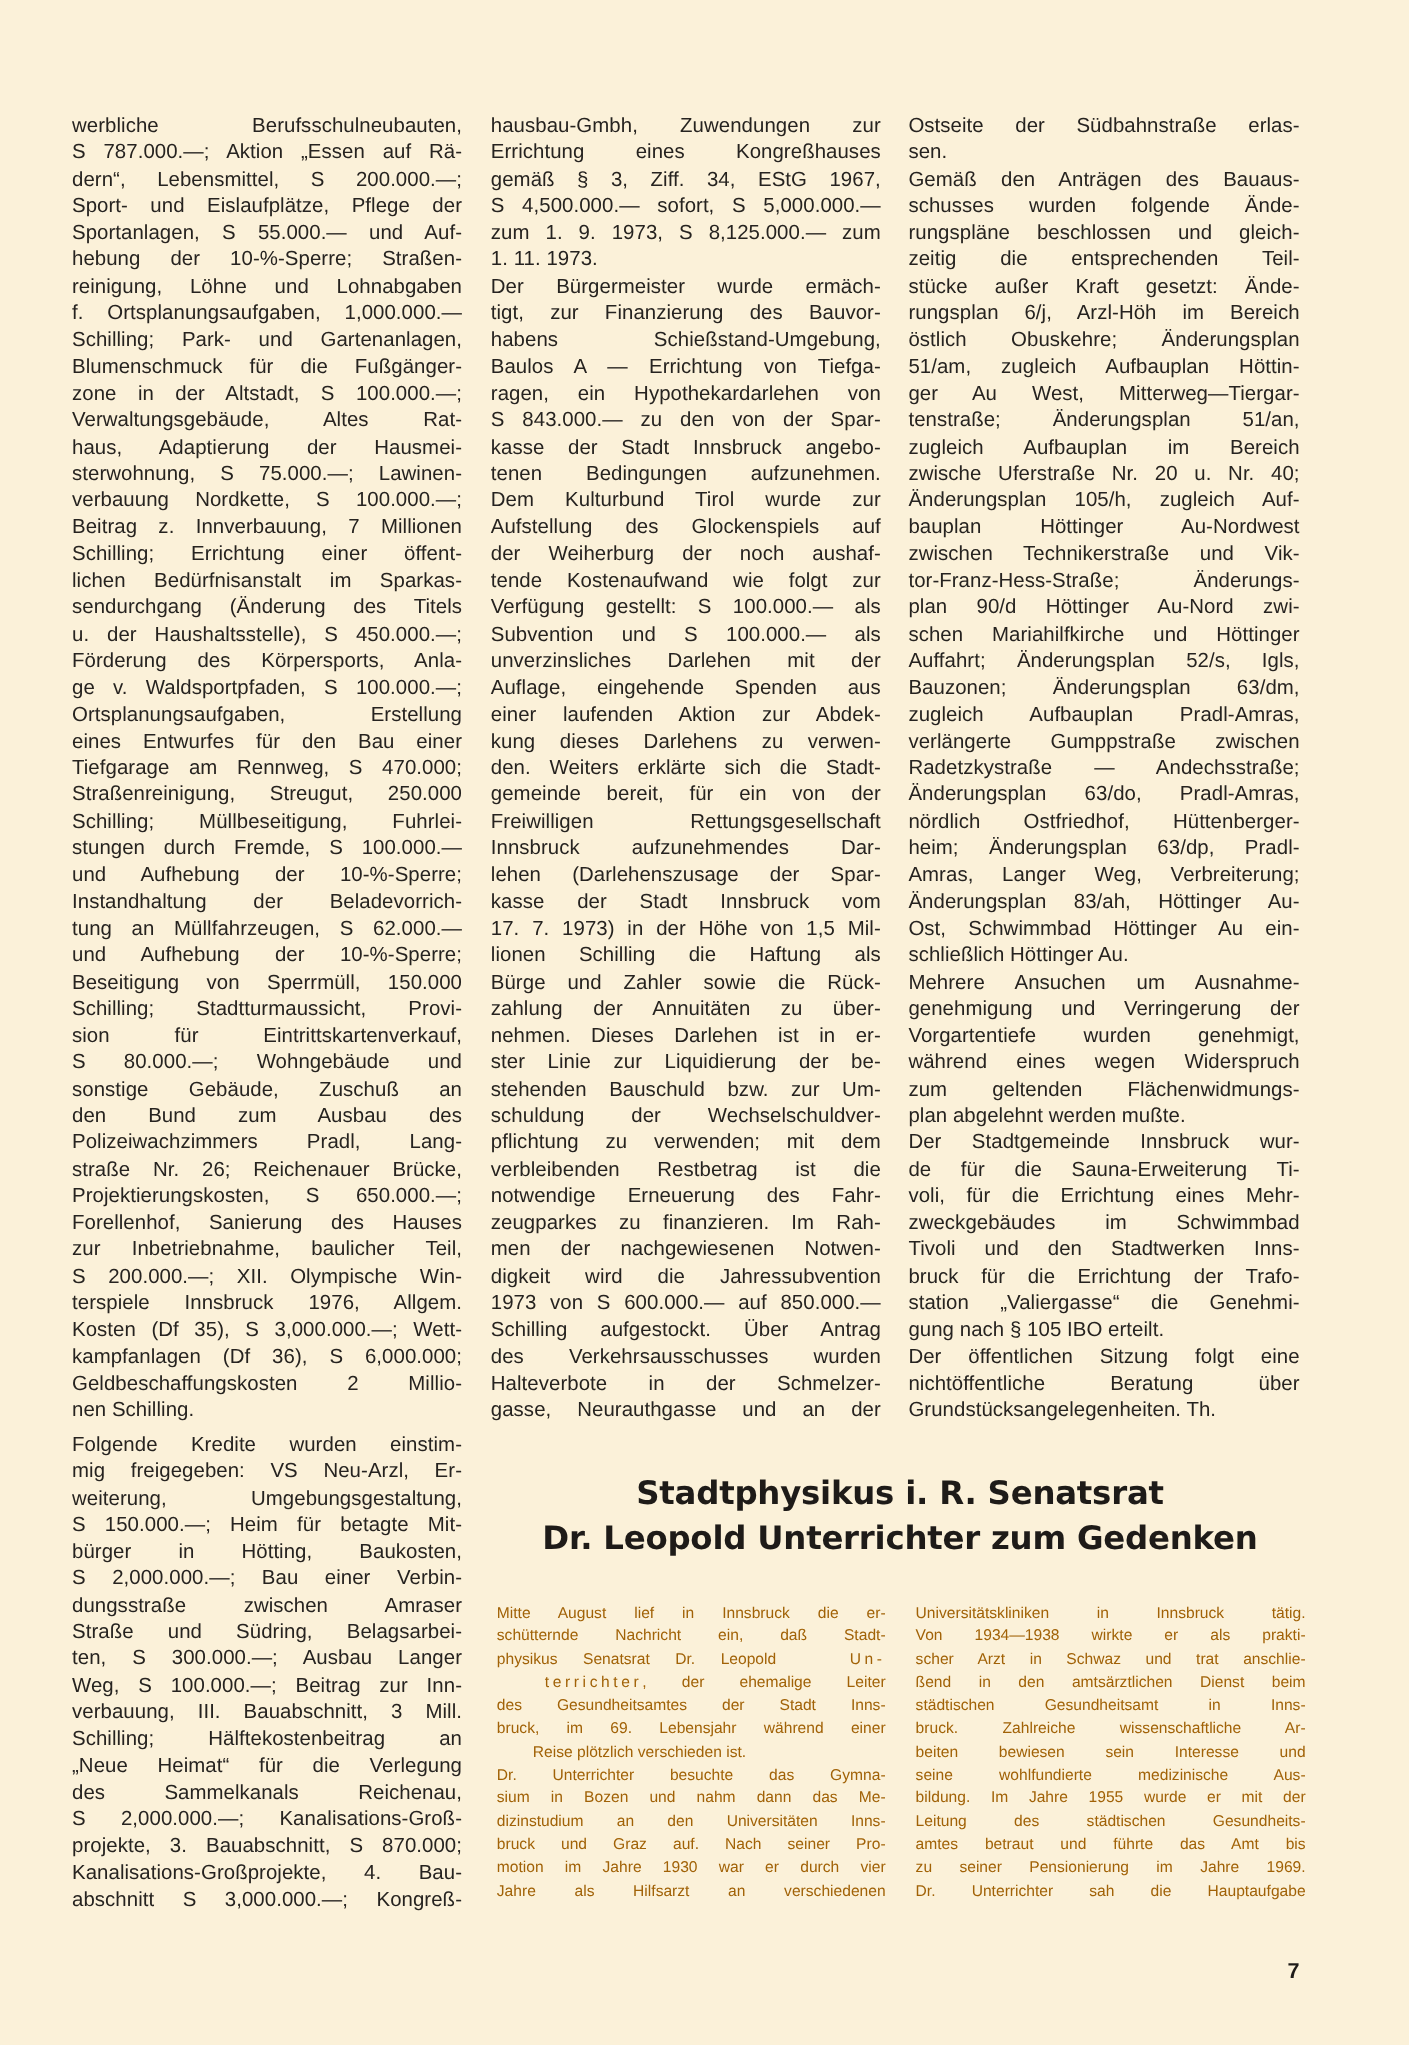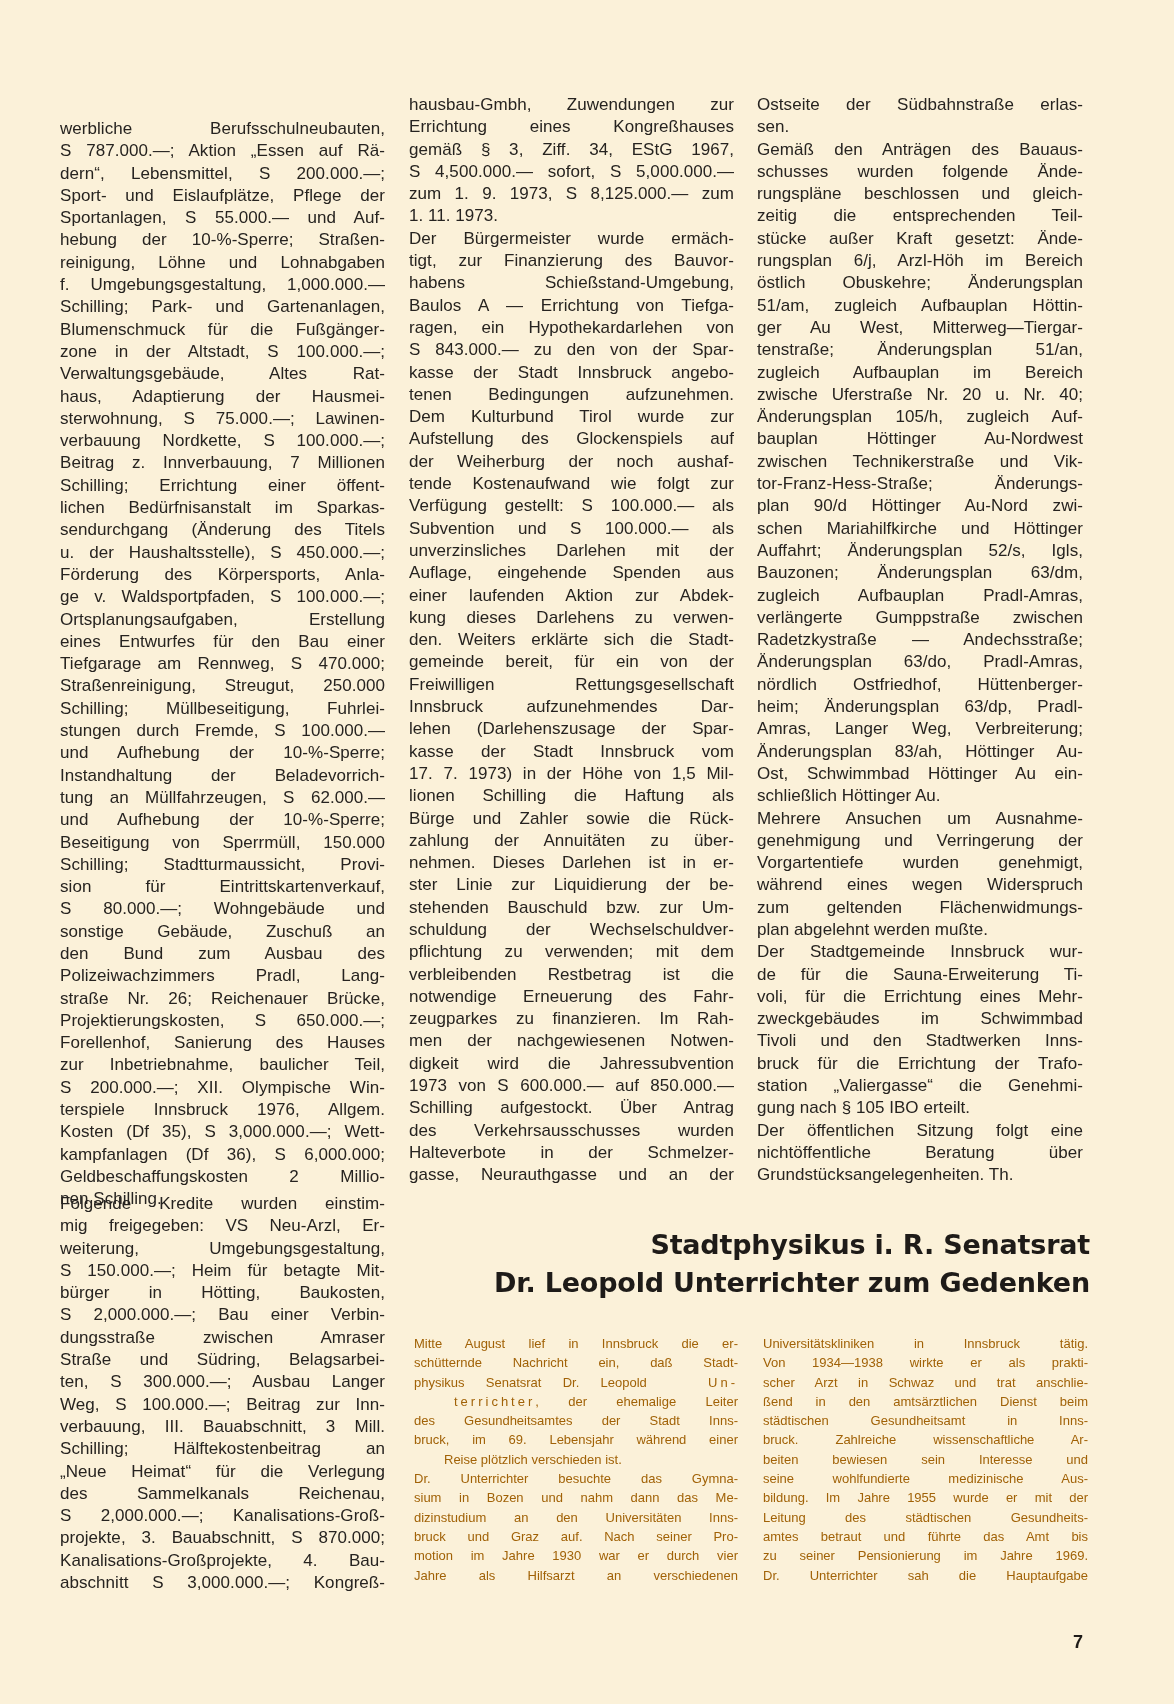--- a/index.html
+++ b/index.html
@@ -13,28 +13,28 @@
   }
   .col {
     position: absolute;
     font-size: 17px;
     line-height: 22.3px;
     text-align: justify;
     letter-spacing: 0.05px;
   }
   .col .line { display: block; white-space: nowrap; text-align-last: justify; text-align: justify; }
   .col .line.last { text-align-last: left; }
-  #col1 { left: 60px; top: 94px; width: 325px; margin-top: 24px; }
+  #col1 { left: 60px; top: 94px; width: 325px; }
   #col2 { left: 409px; top: 94px; width: 325px; }
   #col3 { left: 757px; top: 94px; width: 326px; }
   #col1b { left: 60px; top: 1193px; width: 325px; }
   .headline {
     position: absolute;
     left: 410px; top: 1226px; width: 680px;
-    text-align: right;
+    text-align: center;
     font-family: "DejaVu Sans", sans-serif;
     font-weight: bold;
     font-size: 27px;
     line-height: 38px;
     color: #1e1b18;
     letter-spacing: -0.2px;
   }
   .obit {
     position: absolute;
     font-size: 13px;
@@ -57,21 +57,21 @@
 <body>
 
 <div id="col1" class="col">
     <span class="line">werbliche Berufsschulneubauten,</span>
     <span class="line">S 787.000.—; Aktion „Essen auf Rä-</span>
     <span class="line">dern“, Lebensmittel, S 200.000.—;</span>
     <span class="line">Sport- und Eislaufplätze, Pflege der</span>
     <span class="line">Sportanlagen, S 55.000.— und Auf-</span>
     <span class="line">hebung der 10-%-Sperre; Straßen-</span>
     <span class="line">reinigung, Löhne und Lohnabgaben</span>
-    <span class="line">f. Umgebungsgestaltung, 1,000.000.—</span>
+    <span class="line">f. Ortsplanungsaufgaben, 1,000.000.—</span>
     <span class="line">Schilling; Park- und Gartenanlagen,</span>
     <span class="line">Blumenschmuck für die Fußgänger-</span>
     <span class="line">zone in der Altstadt, S 100.000.—;</span>
     <span class="line">Verwaltungsgebäude, Altes Rat-</span>
     <span class="line">haus, Adaptierung der Hausmei-</span>
     <span class="line">sterwohnung, S 75.000.—; Lawinen-</span>
     <span class="line">verbauung Nordkette, S 100.000.—;</span>
     <span class="line">Beitrag z. Innverbauung, 7 Millionen</span>
     <span class="line">Schilling; Errichtung einer öffent-</span>
     <span class="line">lichen Bedürfnisanstalt im Sparkas-</span>

